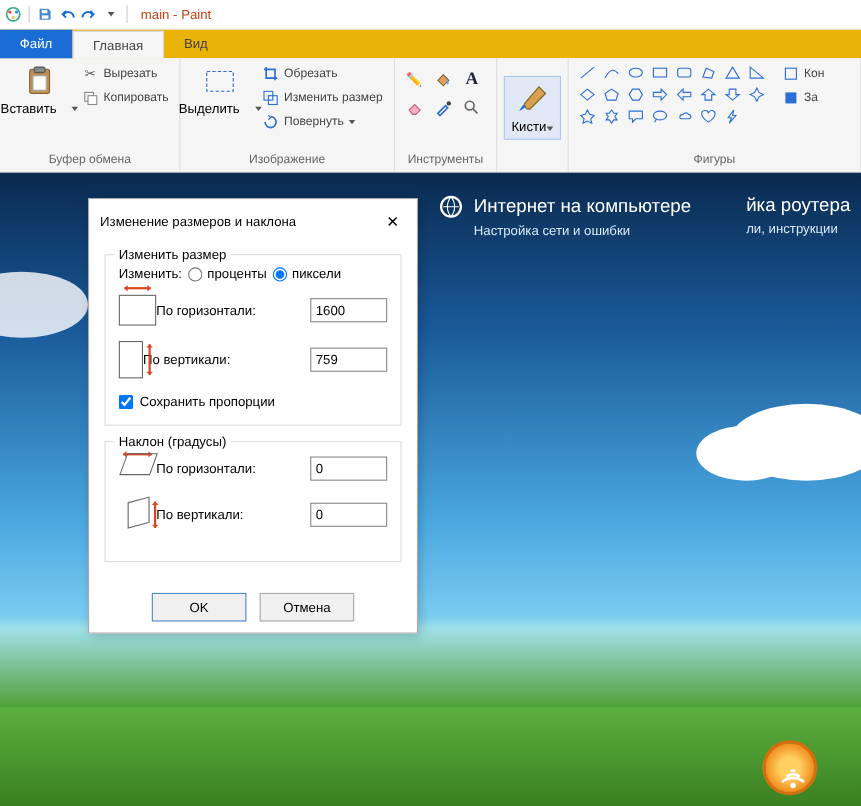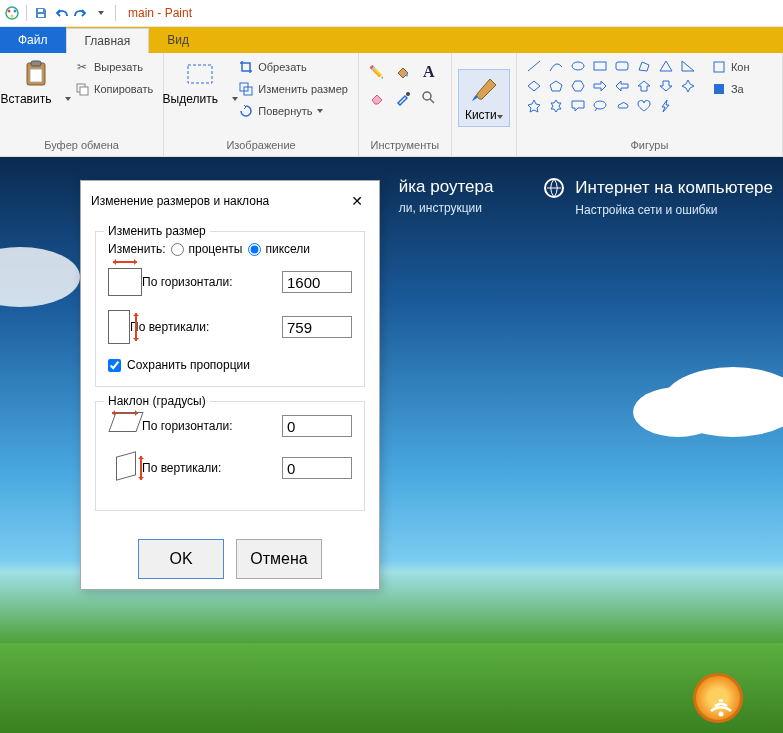--- a/index.html
+++ b/index.html
@@ -60,27 +60,27 @@
 .dim-ico{width:34px;height:28px;border:1px solid #666;position:relative;flex-shrink:0}
 .arrow-h{position:absolute;top:-8px;left:4px;right:4px;height:2px;background:#d42}
 .arrow-h:before,.arrow-h:after{content:"";position:absolute;top:-2px;border:3px solid transparent}
 .arrow-h:before{left:-3px;border-right-color:#d42}
 .arrow-h:after{right:-3px;border-left-color:#d42}
 .arrow-v{position:absolute;right:-8px;top:2px;bottom:2px;width:2px;background:#d42}
 .arrow-v:before,.arrow-v:after{content:"";position:absolute;left:-2px;border:3px solid transparent}
 .arrow-v:before{top:-3px;border-bottom-color:#d42}
 .arrow-v:after{bottom:-3px;border-top-color:#d42}
 .dim-lbl{flex:1;font-size:12px}
-.dim-input{width:70px;height:22px;border:1px solid #888;padding:0 4px;font-size:15px}
+.dim-input{width:70px;height:22px;border:1px solid #888;padding:0 4px;font-size:12px}
 .chk-row{display:flex;align-items:center;gap:6px;font-size:12px}
 .skew-ico{width:34px;height:28px;position:relative;flex-shrink:0}
 .para{width:28px;height:20px;border:1px solid #666;transform:skewX(-20deg);margin-left:4px}
 .para-v{width:20px;height:24px;border:1px solid #666;transform:skewY(-15deg);margin-left:8px}
 .dlg-btns{display:flex;justify-content:center;gap:12px;padding:4px 0 10px}
-.dlg-btn{width:86px;height:40px;border:1px solid #aaa;background:#f0f0f0;cursor:pointer;font-size:16px}
+.dlg-btn{width:86px;height:26px;border:1px solid #aaa;background:#f0f0f0;cursor:pointer;font-size:12px}
 .dlg-btn.primary{border-color:#4a8ad0}
 .vcol{display:flex;flex-direction:column}
 .rel{position:relative}
 </style>
 </head>
 <body>
 
 <div class="qat">
   <div class="logo">
       <svg width="16" height="16">
@@ -400,33 +400,33 @@
 
 <div class="canvas-area">
   <div class="cloud" style="top:210px;right:-20px;width:140px;height:70px"></div>
   <div class="cloud" style="top:230px;right:60px;width:90px;height:50px"></div>
   <div class="cloud" style="top:90px;left:-40px;width:120px;height:60px;opacity:.8"></div>
   <div class="grass"></div>
   <div class="banner">
     <div style="display:flex;gap:50px">
       <div>
         <div class="row">
-            <span class="hd">йка роутера</span>
-          </div>
-        <div class="sub">ли, инструкции</div>
-      </div>
-      <div>
-        <div class="row">
           <svg width="22" height="22">
               <circle cx="11" cy="11" r="9" fill="none" stroke="#fff" stroke-width="2"></circle>
               <path d="M4 11h14M11 2a14 14 0 0 1 0 18M11 2a14 14 0 0 0 0 18" stroke="#fff" fill="none"></path>
             </svg>
           <span class="hd">Интернет на компьютере</span>
         </div>
         <div class="sub" style="margin-left:32px">Настройка сети и ошибки</div>
+      </div>
+      <div>
+        <div class="row">
+            <span class="hd">йка роутера</span>
+          </div>
+        <div class="sub">ли, инструкции</div>
       </div>
     </div>
   </div>
   <div class="wifi-ic">
     <svg width="50" height="50" style="position:absolute;top:0;left:0">
         <path d="M15 35a15 15 0 0 1 20 0M19 30a10 10 0 0 1 12 0M23 25a5 5 0 0 1 4 0" stroke="#fff" stroke-width="2.5" fill="none"></path>
         <circle cx="25" cy="38" r="2.5" fill="#fff"></circle>
       </svg>
   </div>
 

